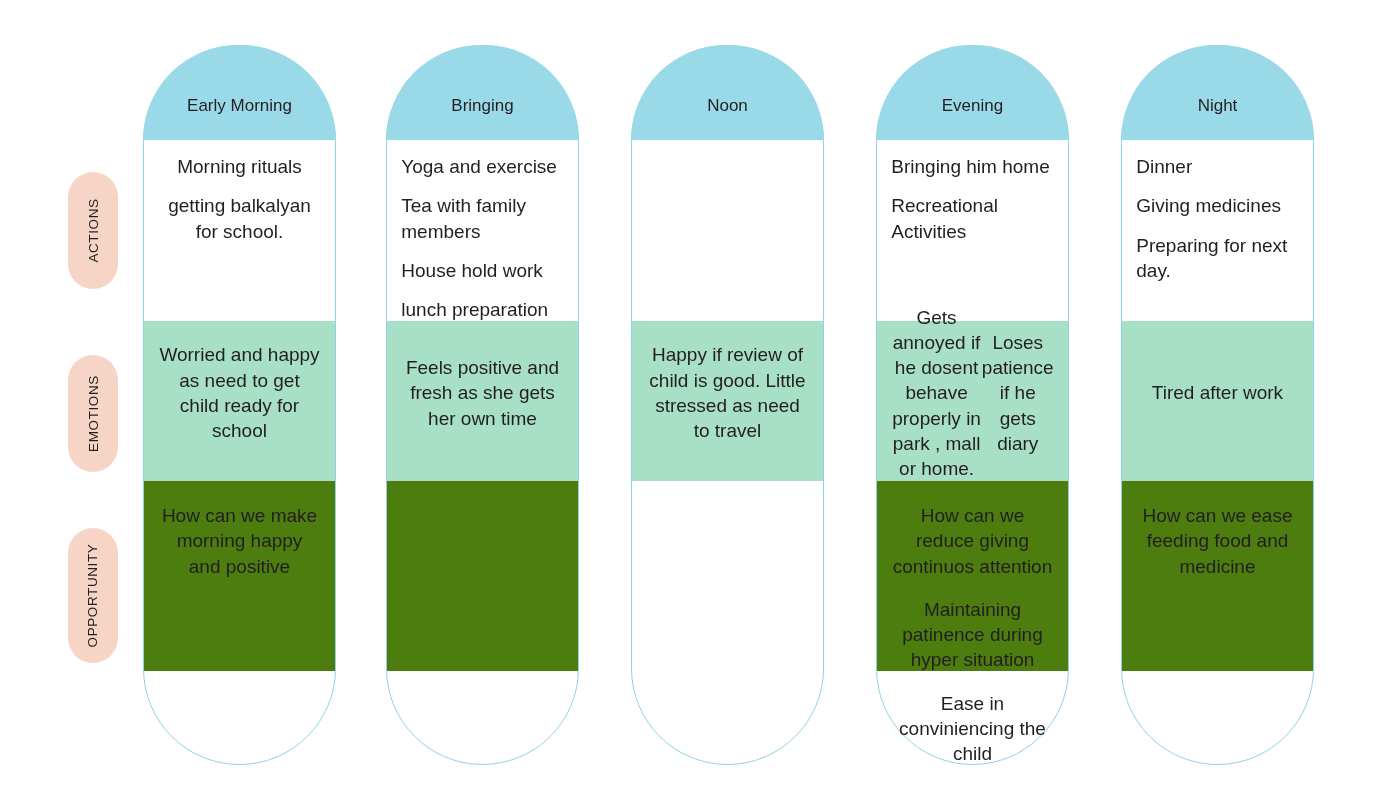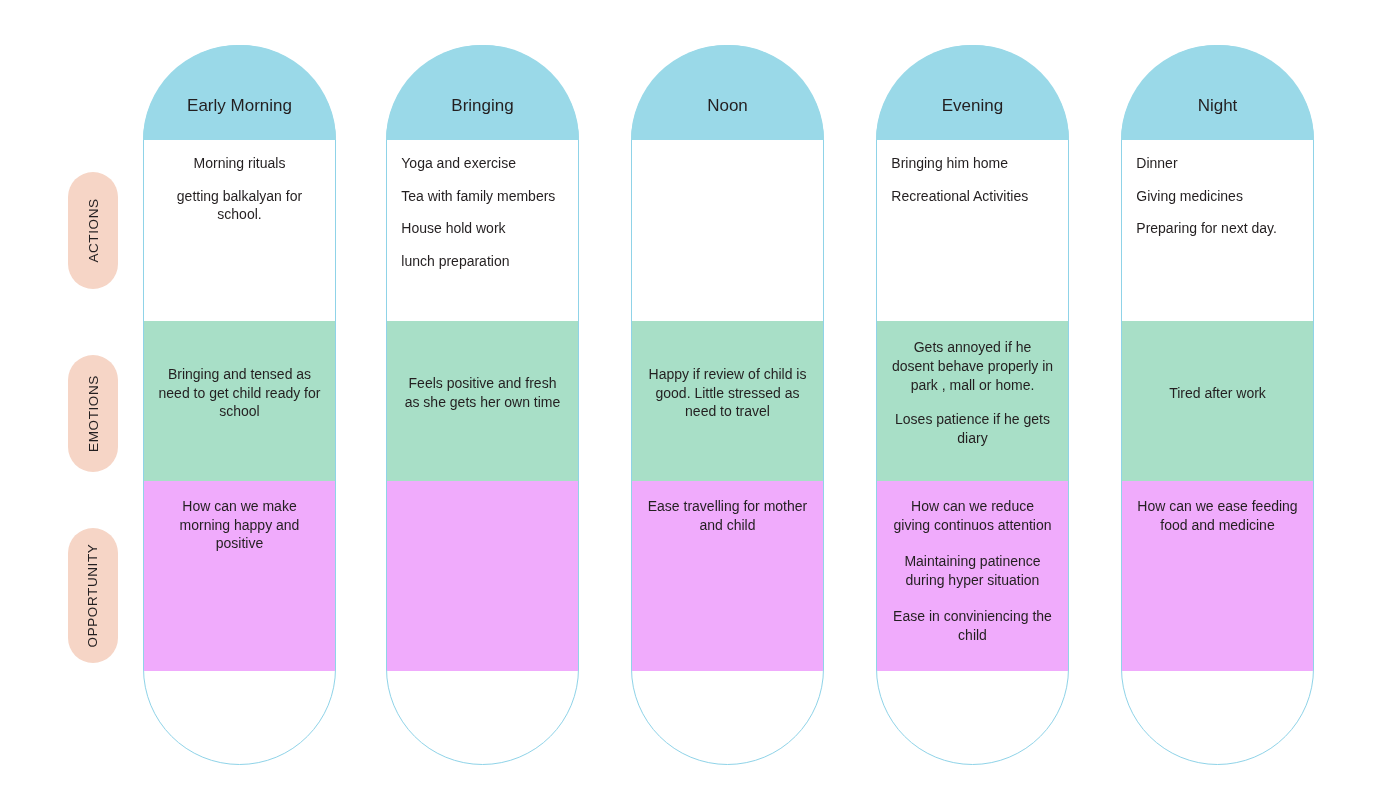--- a/index.html
+++ b/index.html
@@ -110,33 +110,33 @@
     top: 95px;
     height: 181px;
     background: #ffffff;
     padding-top: 14px;
   }
   .cell-emotions {
     top: 276px;
     height: 160px;
     background: #a8dfc7;
     display: flex;
-    flex-direction: column;
+    flex-direction: row;
     align-items: center;
     justify-content: center;
   }
   .cell-opportunity {
     top: 436px;
     height: 190px;
-    background: #f0abfc;
-    padding-top: 16px;
+    background: #4d7c0f;
+    padding-top: 22px;
   }
 
   .entry {
-    font-size: 14px;
+    font-size: 19px;
     line-height: 1.33;
     color: #231f20;
     margin-bottom: 14px;
     font-family: "Liberation Sans", sans-serif;
   }
   .entry:last-child { margin-bottom: 0; }
 
   .align-center .entry { text-align: center; }
   .align-left   .entry { text-align: left; }
 
@@ -170,21 +170,21 @@
         <div class="pill-outline"></div>
         <div class="col-sides"></div>
         <div class="col-header">
           <div class="col-title">Early Morning</div>
         </div>
         <div class="cell cell-actions align-center">
           <div class="entry">Morning rituals</div>
           <div class="entry">getting balkalyan for school.</div>
         </div>
         <div class="cell cell-emotions align-center">
-          <div class="entry">Bringing  and tensed as need to get child ready for school</div>
+          <div class="entry">Worried  and happy as need to get child ready for school</div>
         </div>
         <div class="cell cell-opportunity align-center">
           <div class="entry">How can we make morning happy and positive</div>
         </div>
       </div>
       <div class="column" id="col-1">
         <div class="pill-outline"></div>
         <div class="col-sides"></div>
         <div class="col-header">
           <div class="col-title">Bringing</div>
@@ -202,23 +202,20 @@
       </div>
       <div class="column" id="col-2">
         <div class="pill-outline"></div>
         <div class="col-sides"></div>
         <div class="col-header">
           <div class="col-title">Noon</div>
         </div>
         <div class="cell cell-emotions align-center">
           <div class="entry">Happy if review of child is good. Little stressed as need to travel</div>
         </div>
-        <div class="cell cell-opportunity align-center">
-          <div class="entry">Ease travelling for mother and child</div>
-        </div>
       </div>
       <div class="column" id="col-3">
         <div class="pill-outline"></div>
         <div class="col-sides"></div>
         <div class="col-header">
           <div class="col-title">Evening</div>
         </div>
         <div class="cell cell-actions align-left">
           <div class="entry">Bringing him home</div>
           <div class="entry">Recreational Activities</div>

